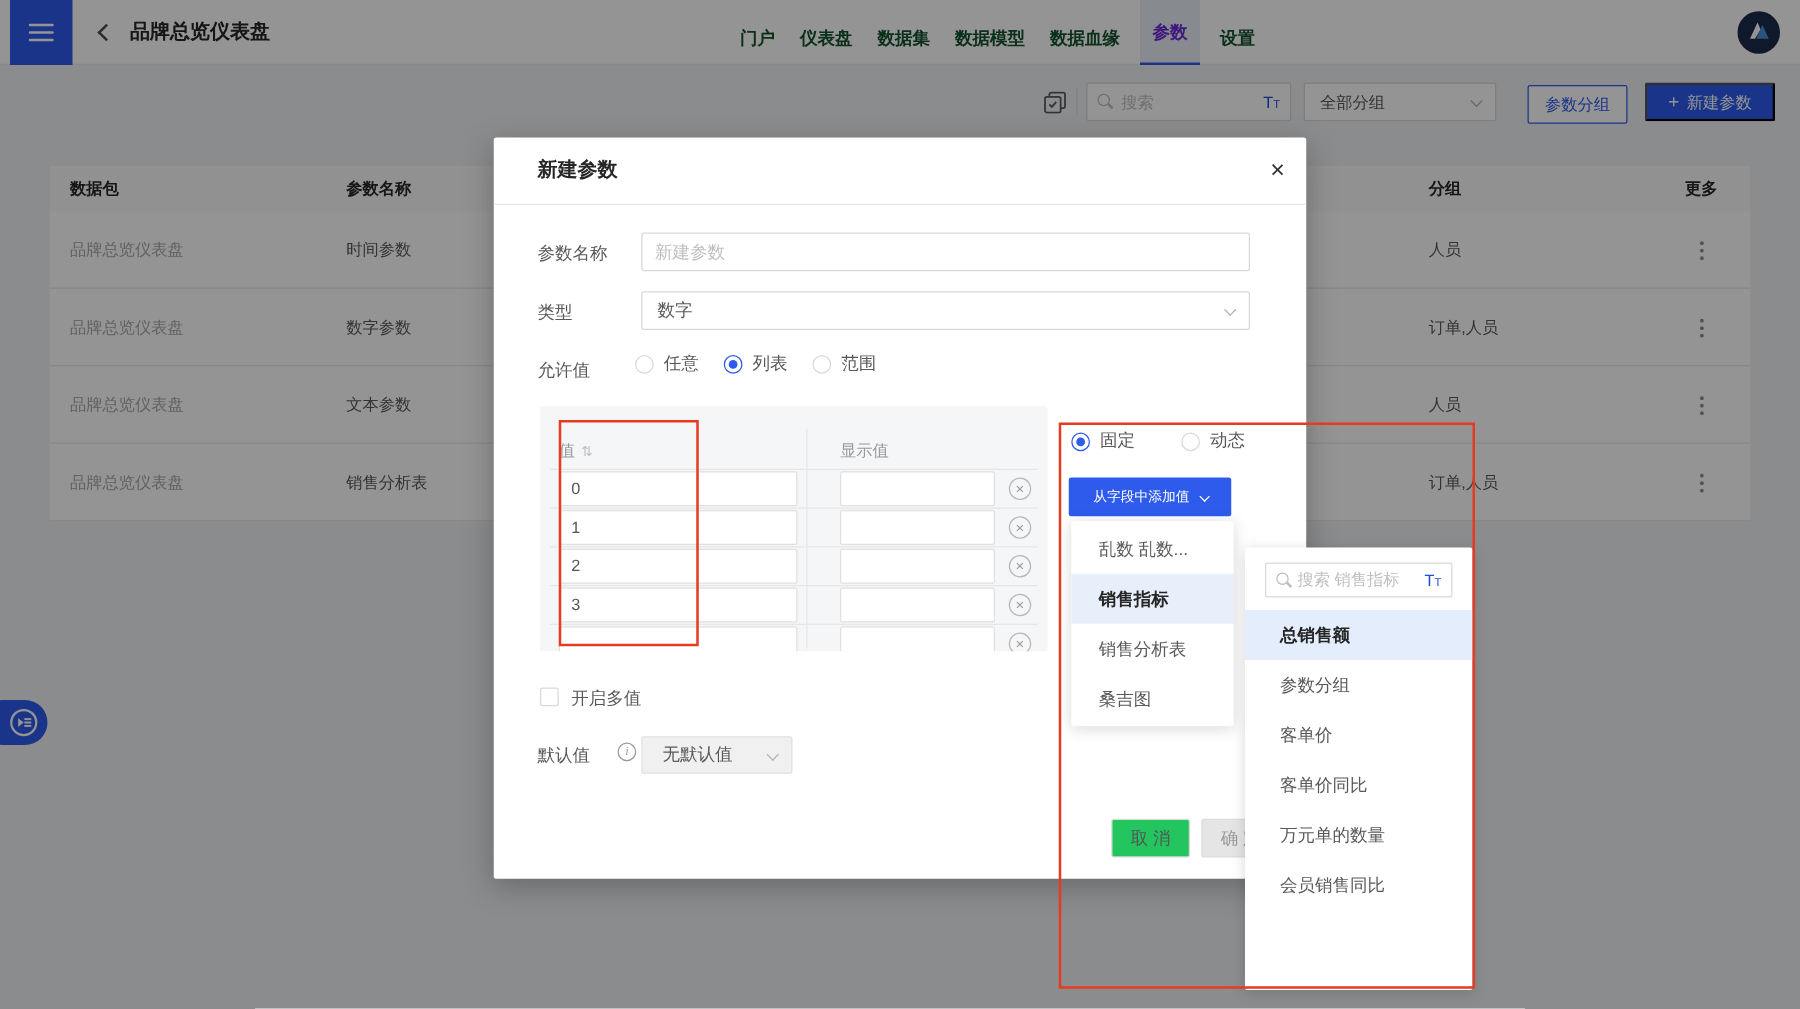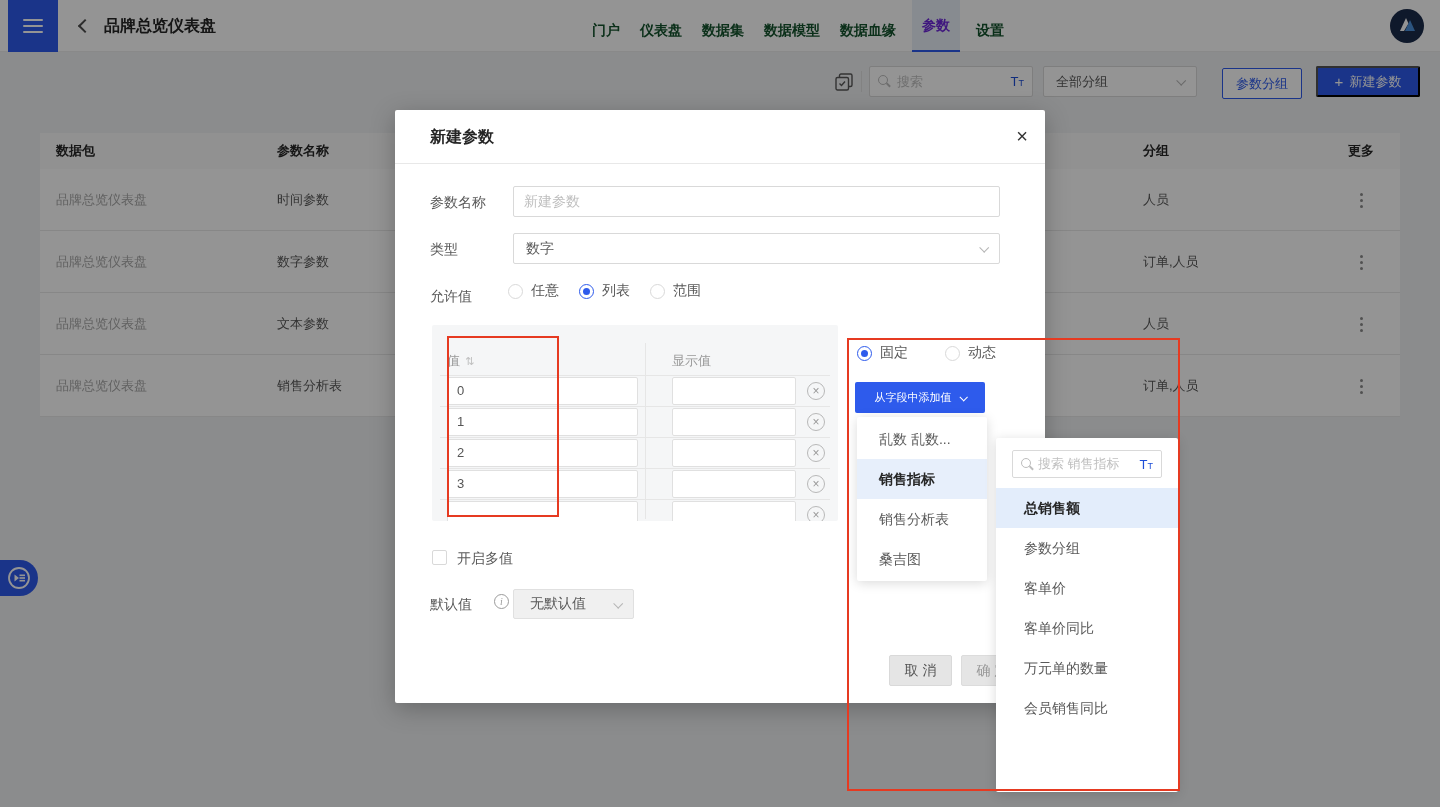--- a/index.html
+++ b/index.html
@@ -90,21 +90,21 @@
 
   
   .checkbox { position:absolute; left:37px; top:440px; width:15px; height:15px; border:1px solid #d9d9d9; border-radius:2px; background:#fff; cursor:pointer; }
   .multi-label { position:absolute; left:62px; top:440px; font-size:14px; color:#595959; line-height:16px; }
   .default-label { top:486px; }
   .info-ic { position:absolute; left:99px; top:484px; width:15px; height:15px; border:1px solid #9b9b9b; border-radius:50%; color:#9b9b9b; font-size:10px; line-height:13px; text-align:center; font-style:italic; font-family:"Liberation Serif","DejaVu Serif",serif; }
   .default-select { position:absolute; left:118px; top:479px; width:121px; height:30px; background:#f0f0f0; border:1px solid #e0e0e0; border-radius:2px; display:flex; align-items:center; padding:0 12px 0 16px; cursor:pointer; }
   .default-select .val { flex:1; font-size:14px; color:#595959; }
 
   
-  .btn-cancel { position:absolute; left:494px; top:545px; width:63px; height:31px; background:#e5e5e5; border:1px solid #d9d9d9; border-radius:2px; font-size:14px; color:#555; display:flex; align-items:center; justify-content:center; cursor:pointer; }
+  .btn-cancel { position:absolute; left:494px; top:545px; width:63px; height:31px; background:#22c55e; border:1px solid #d9d9d9; border-radius:2px; font-size:14px; color:#555; display:flex; align-items:center; justify-content:center; cursor:pointer; }
   .btn-confirm { position:absolute; left:566px; top:545px; width:63px; height:31px; background:#e5e5e5; border:1px solid #dcdcdc; border-radius:2px; font-size:14px; color:#9b9b9b; display:flex; align-items:center; justify-content:center; cursor:not-allowed; }
 
   
   .pop1 { position:absolute; left:857px; top:417px; width:130px; background:#fff; border-radius:2px; box-shadow:0 2px 12px rgba(0,0,0,0.15); z-index:70; padding:2px 0; }
   .pop1 .pitem { height:40px; line-height:40px; padding-left:22px; font-size:14px; color:#595959; cursor:pointer; white-space:nowrap; }
   .pop1 .pitem.selected { background:#e7effb; color:#262626; font-weight:bold; }
   .pop2 { position:absolute; left:996px; top:438px; width:182px; height:354px; background:#fff; border-radius:2px; box-shadow:0 2px 12px rgba(0,0,0,0.15); z-index:71; overflow:hidden; }
   .pop2 .search2 { margin:12px 16px 10px; height:28px; border:1px solid #d9d9d9; border-radius:2px; display:flex; align-items:center; padding:0 8px; gap:4px; cursor:text; }
   .pop2 .search2 .ph { flex:1; font-size:13px; color:#bfbfbf; white-space:nowrap; overflow:hidden; }
   .pop2 .fitem { height:40px; line-height:40px; padding-left:28px; font-size:14px; color:#595959; cursor:pointer; white-space:nowrap; }

